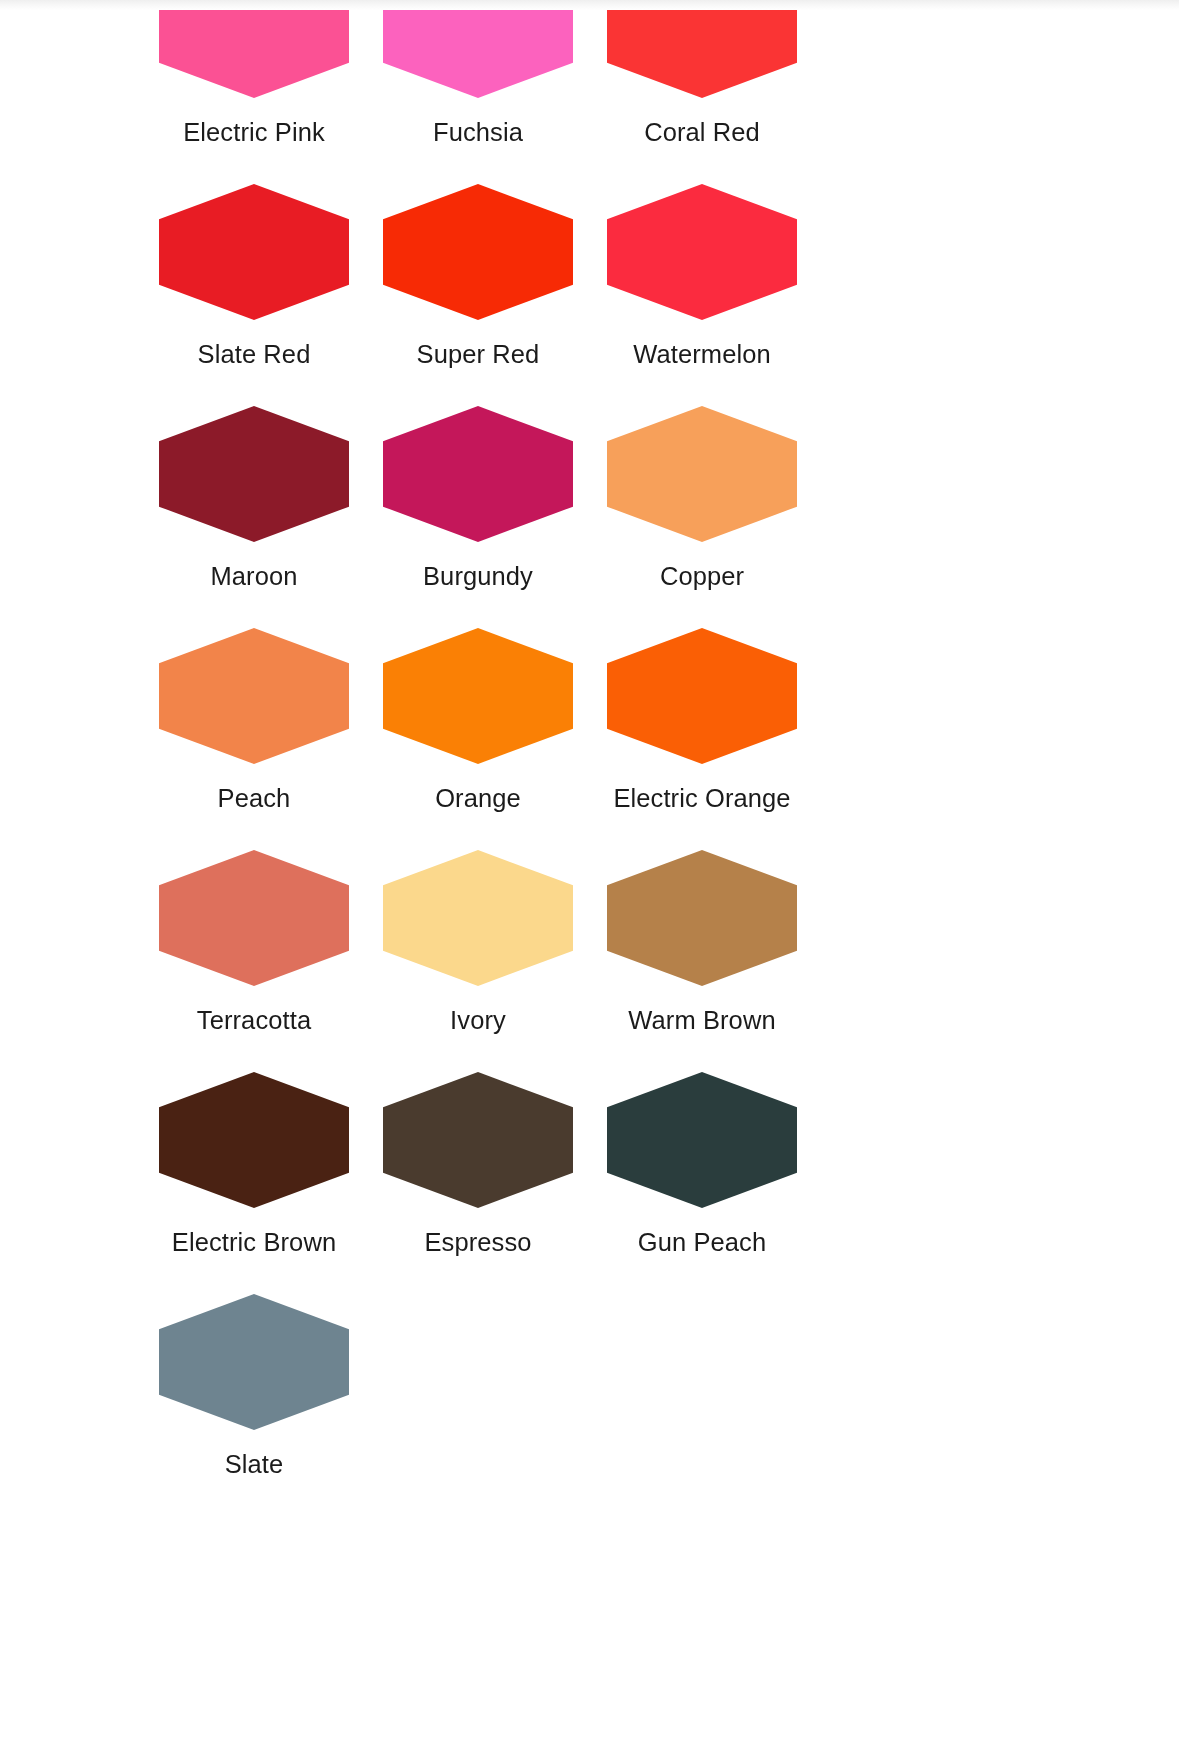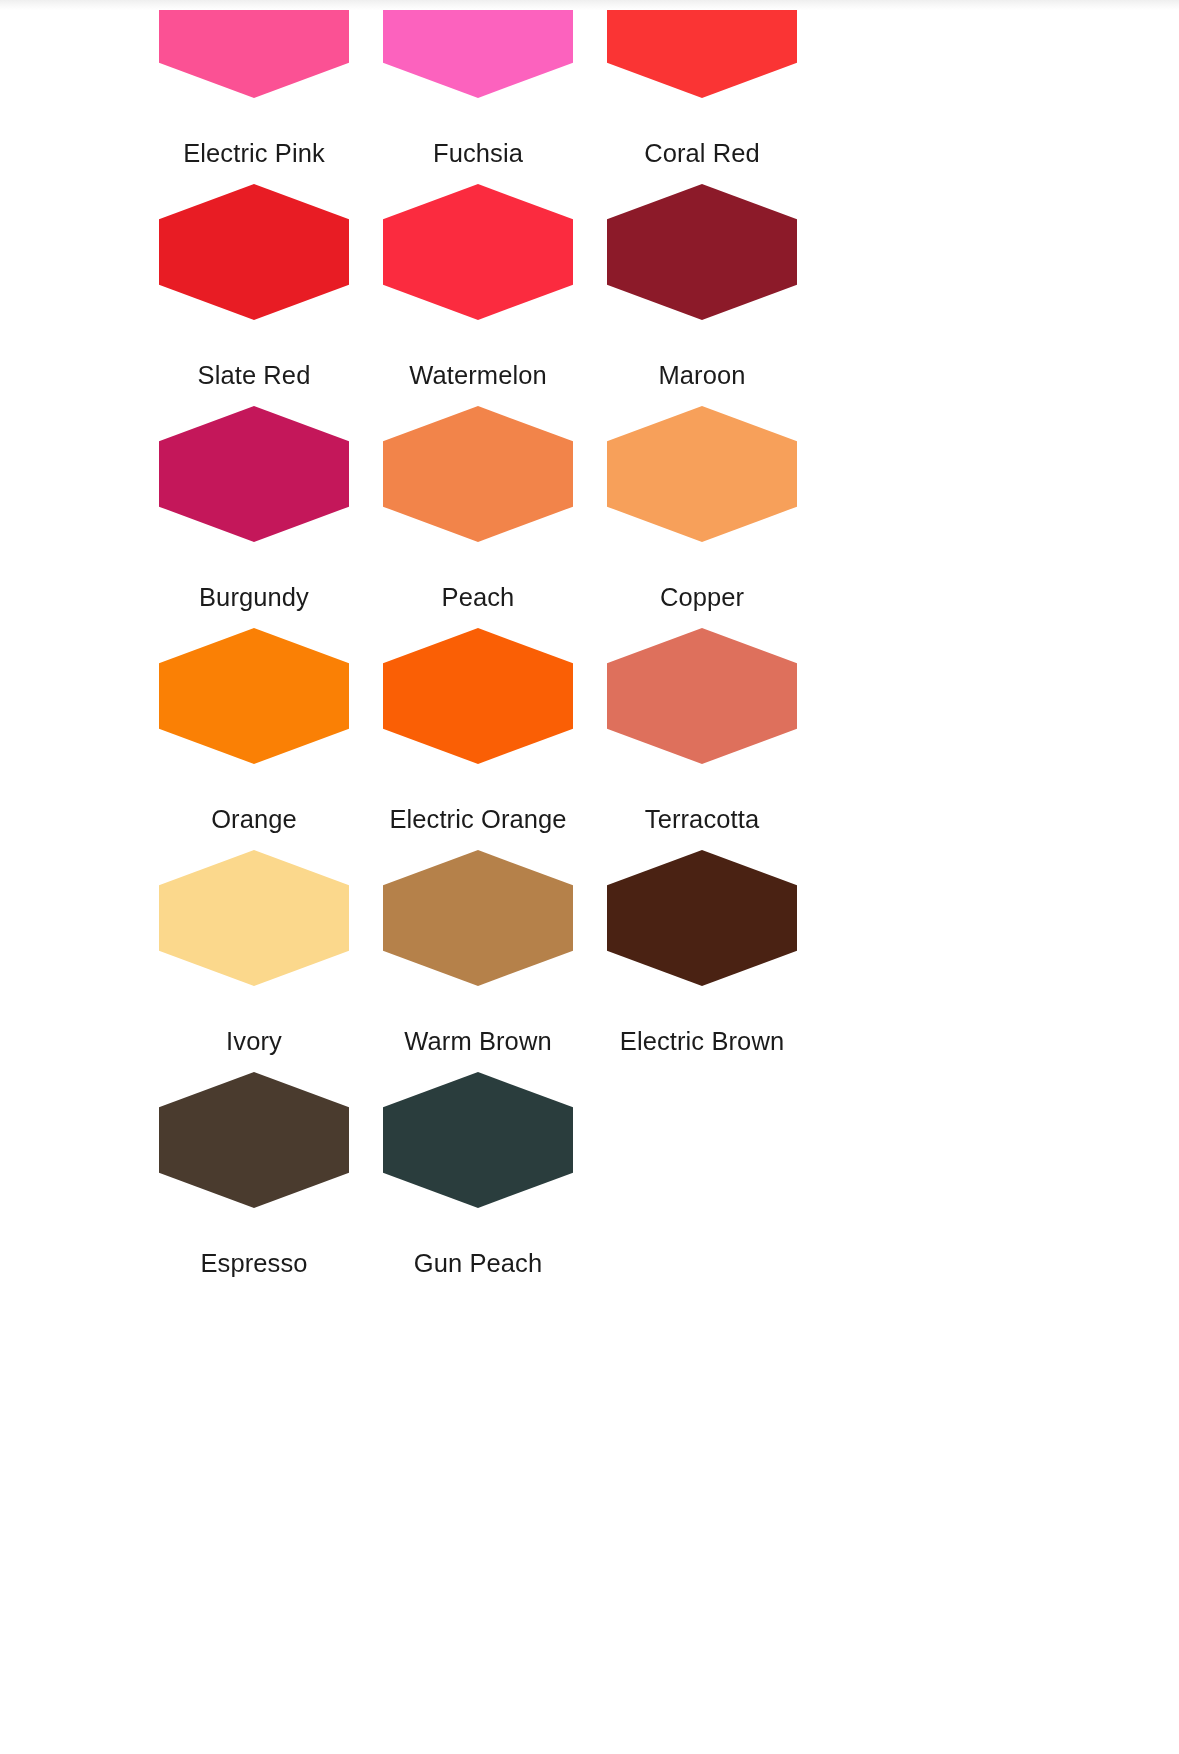--- a/index.html
+++ b/index.html
@@ -40,21 +40,21 @@
     justify-content: flex-start;
   }
   .hex {
     width: 190px;
     height: 136px;
     -webkit-clip-path: polygon(50% 0%, 100% 26%, 100% 74%, 50% 100%, 0% 74%, 0% 26%);
     clip-path: polygon(50% 0%, 100% 26%, 100% 74%, 50% 100%, 0% 74%, 0% 26%);
     flex: 0 0 auto;
   }
   .hex-label {
-    margin-top: 43px;
+    margin-top: 22px;
     font-size: 25.5px;
     line-height: 1;
     color: #1b1b1b;
     text-align: center;
     white-space: nowrap;
     letter-spacing: 0.1px;
   }
 </style>
 </head>
 <body>
@@ -72,38 +72,42 @@
     </div>
     <div class="swatch-cell">
       <div class="hex" style="background: rgb(250, 52, 52);"></div>
       <div class="hex-label">Coral Red</div>
     </div>
     <div class="swatch-cell">
       <div class="hex" style="background: rgb(232, 28, 36);"></div>
       <div class="hex-label">Slate Red</div>
     </div>
     <div class="swatch-cell">
+      <div class="hex" style="background: rgb(247, 42, 5);"></div>
+      <div class="hex-label">Super Red</div>
+    </div>
+    <div class="swatch-cell">
       <div class="hex" style="background: rgb(251, 43, 63);"></div>
       <div class="hex-label">Watermelon</div>
     </div>
     <div class="swatch-cell">
       <div class="hex" style="background: rgb(140, 26, 41);"></div>
       <div class="hex-label">Maroon</div>
     </div>
     <div class="swatch-cell">
       <div class="hex" style="background: rgb(196, 23, 90);"></div>
       <div class="hex-label">Burgundy</div>
     </div>
     <div class="swatch-cell">
+      <div class="hex" style="background: rgb(247, 160, 90);"></div>
+      <div class="hex-label">Copper</div>
+    </div>
+    <div class="swatch-cell">
       <div class="hex" style="background: rgb(242, 132, 74);"></div>
       <div class="hex-label">Peach</div>
-    </div>
-    <div class="swatch-cell">
-      <div class="hex" style="background: rgb(247, 160, 90);"></div>
-      <div class="hex-label">Copper</div>
     </div>
     <div class="swatch-cell">
       <div class="hex" style="background: rgb(250, 128, 5);"></div>
       <div class="hex-label">Orange</div>
     </div>
     <div class="swatch-cell">
       <div class="hex" style="background: rgb(250, 95, 5);"></div>
       <div class="hex-label">Electric Orange</div>
     </div>
     <div class="swatch-cell">
@@ -123,13 +127,17 @@
       <div class="hex-label">Electric Brown</div>
     </div>
     <div class="swatch-cell">
       <div class="hex" style="background: rgb(74, 59, 46);"></div>
       <div class="hex-label">Espresso</div>
     </div>
     <div class="swatch-cell">
       <div class="hex" style="background: rgb(42, 61, 61);"></div>
       <div class="hex-label">Gun Peach</div>
     </div>
+    <div class="swatch-cell">
+      <div class="hex" style="background: rgb(110, 132, 144);"></div>
+      <div class="hex-label">Slate</div>
+    </div>
   </div>
 
 </body></html>

